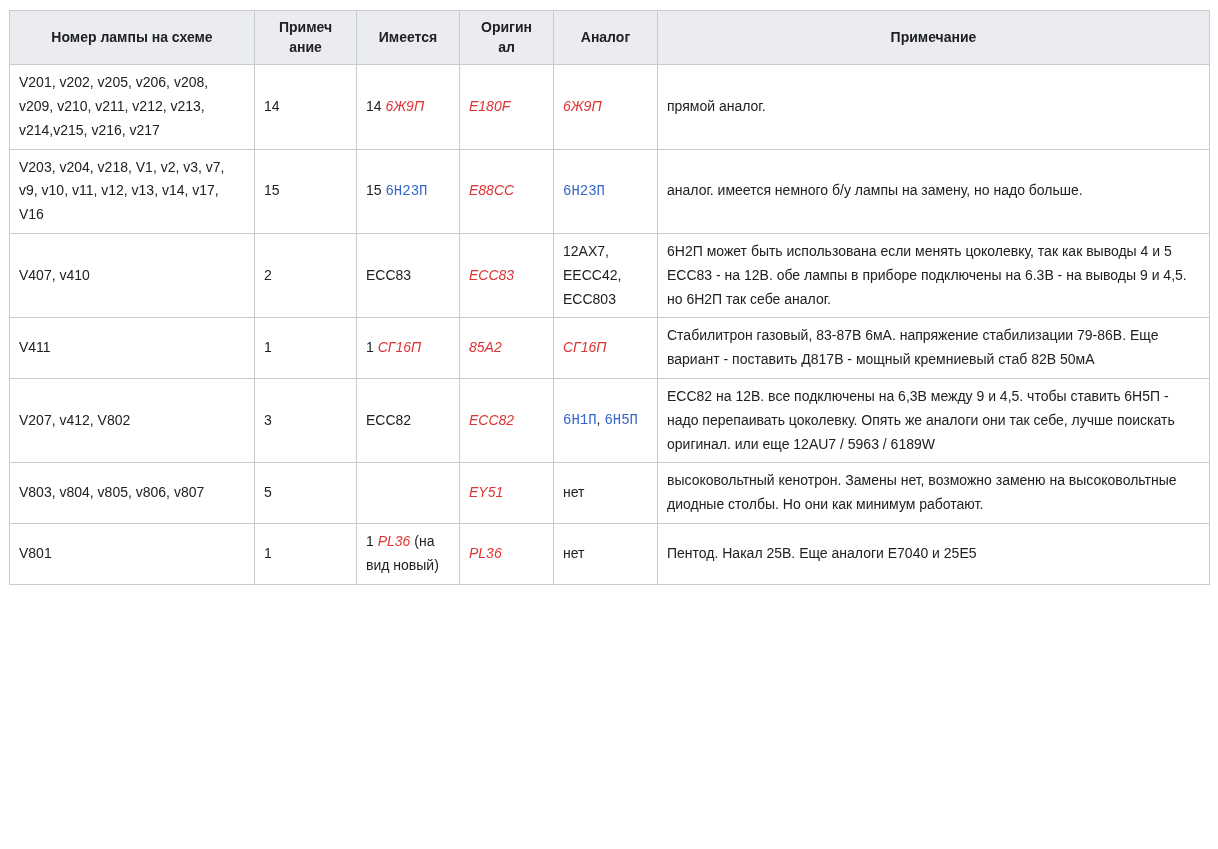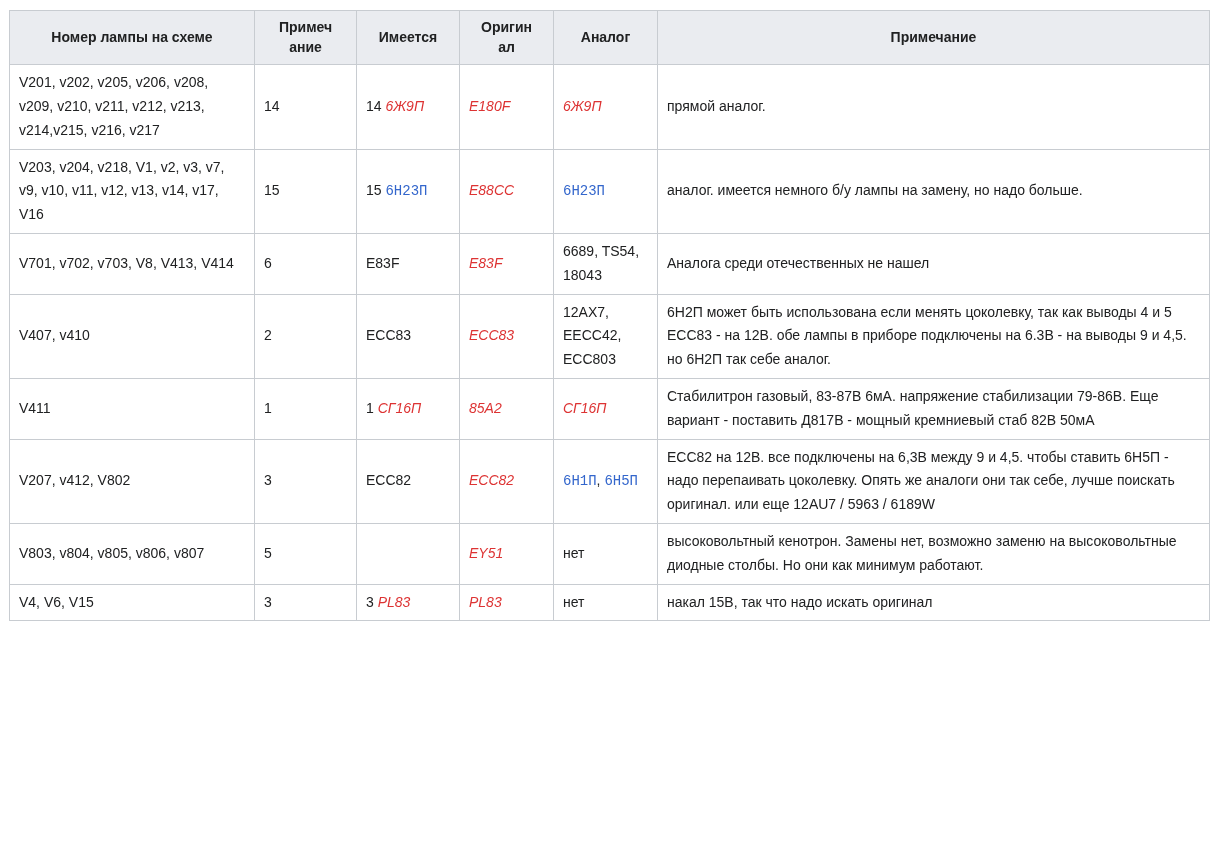--- a/index.html
+++ b/index.html
@@ -95,28 +95,20 @@
         </tr>
         <tr>
           <td><span>V203, v204, v218, V1, v2, v3, v7, v9, v10, v11, v12, v13, v14, v17, V16</span></td>
           <td><span>15</span></td>
           <td><span>15 </span><a class="blue">6Н23П</a></td>
           <td><span class="red">E88CC</span></td>
           <td><a class="blue">6Н23П</a></td>
           <td><span>аналог. имеется немного б/у лампы на замену, но надо больше.</span></td>
         </tr>
         <tr>
-          <td><span>V701, v702, v703, V8, V413, V414</span></td>
-          <td><span>6</span></td>
-          <td><span>E83F</span></td>
-          <td><span class="red">E83F</span></td>
-          <td><span>6689, TS54, 18043</span></td>
-          <td><span>Аналога среди отечественных не нашел</span></td>
-        </tr>
-        <tr>
           <td><span>V407, v410</span></td>
           <td><span>2</span></td>
           <td><span>ECC83</span></td>
           <td><span class="red">ECC83</span></td>
           <td><span>12AX7, EECC42, ECC803</span></td>
           <td><span>6Н2П может быть использована если менять цоколевку, так как выводы 4 и 5 ECC83 - на 12В. обе лампы в приборе подключены на 6.3В - на выводы 9 и 4,5. но 6Н2П так себе аналог.</span></td>
         </tr>
         <tr>
           <td><span>V411</span></td>
           <td><span>1</span></td>
@@ -135,22 +127,22 @@
         </tr>
         <tr>
           <td><span>V803, v804, v805, v806, v807</span></td>
           <td><span>5</span></td>
           <td></td>
           <td><span class="red">EY51</span></td>
           <td><span>нет</span></td>
           <td><span>высоковольтный кенотрон. Замены нет, возможно заменю на высоковольтные диодные столбы. Но они как минимум работают.</span></td>
         </tr>
         <tr>
-          <td><span>V4, V6, V15</span></td>
-          <td><span>3</span></td>
-          <td><span>3 </span><span class="red">PL83</span></td>
-          <td><span class="red">PL83</span></td>
+          <td><span>V801</span></td>
+          <td><span>1</span></td>
+          <td><span>1 </span><span class="red">PL36</span><span> (на вид новый)</span></td>
+          <td><span class="red">PL36</span></td>
           <td><span>нет</span></td>
-          <td><span>накал 15В, так что надо искать оригинал</span></td>
+          <td><span>Пентод. Накал 25В. Еще аналоги E7040 и 25E5</span></td>
         </tr>
       </tbody>
   </table>
 </div>
 
 </body></html>

